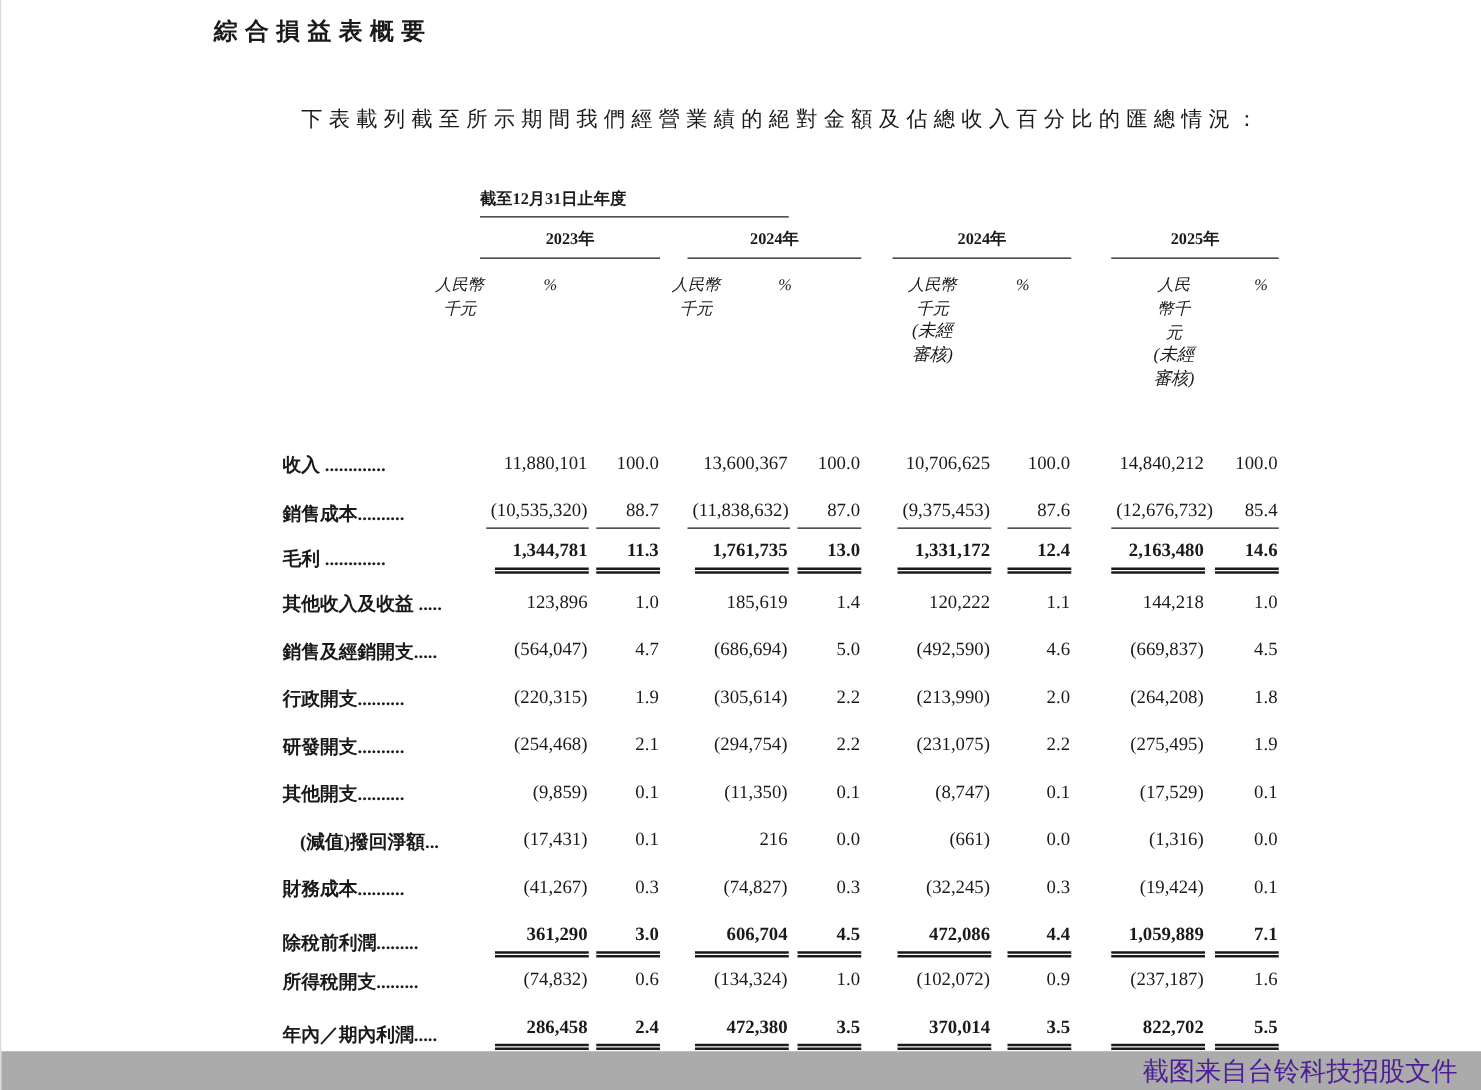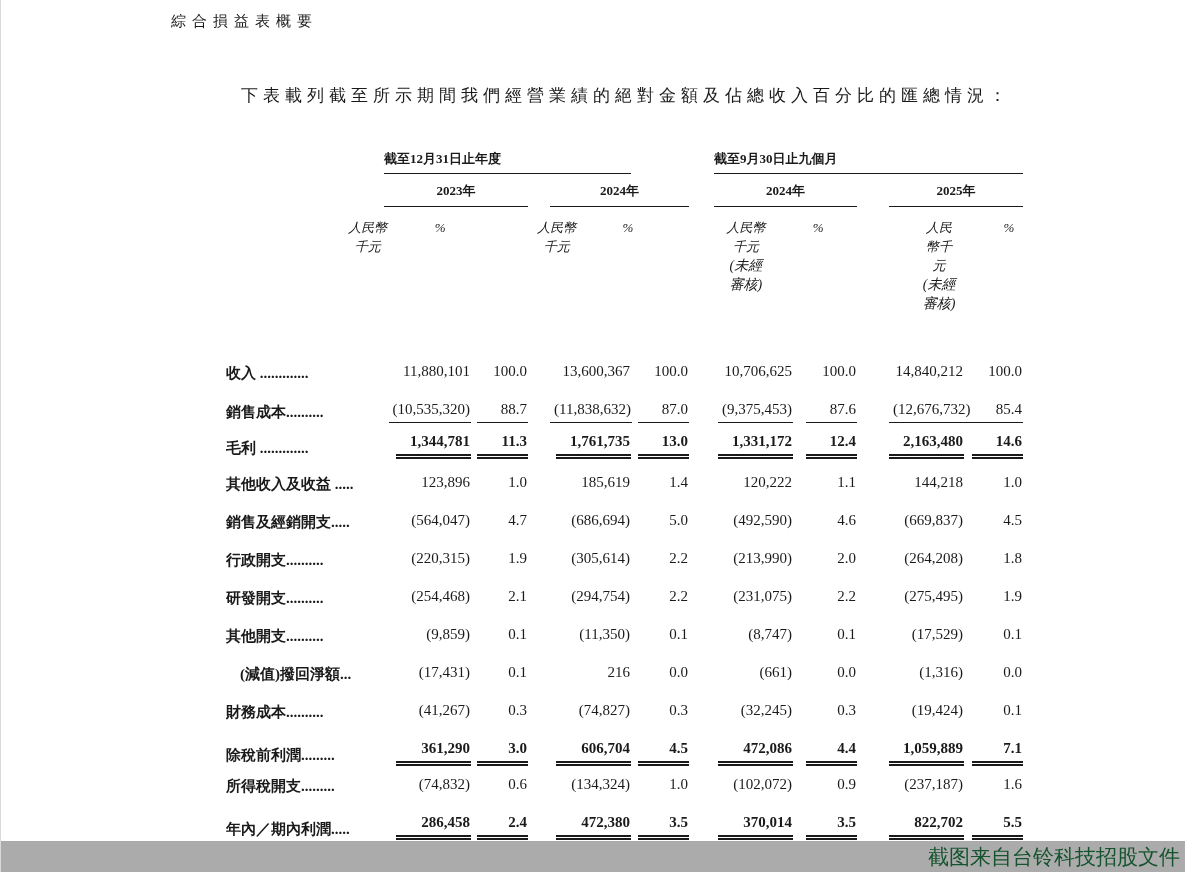--- a/index.html
+++ b/index.html
@@ -7,21 +7,21 @@
     position:relative;
     width:1185px;height:872px;
     background:#ffffff;
     overflow:hidden;
     border-left:1px solid #d9d9d9;
     font-family:"Liberation Serif","DejaVu Serif",serif;
     color:#1a1a1a;
   }
   .doc-title{
     position:absolute;left:170px;top:12px;
-    font-size:15px;font-weight:normal;letter-spacing:6px;
+    font-size:19px;font-weight:bold;letter-spacing:6px;
   }
   .doc-intro{
     position:absolute;left:240px;top:84px;
     font-size:17px;letter-spacing:5px;
   }
   .fintable{
     position:absolute;left:225px;top:150px;width:800px;
     font-size:15px;
   }
   .row{display:flex;align-items:flex-end;}
@@ -65,40 +65,39 @@
   .tbody .row:nth-child(3){margin-top:6px;}
   .tbody .row:nth-child(4){margin-top:12px;}
   .tbody .row:nth-child(14){margin-top:10px;}
   
   .wm-bar{
     position:absolute;left:0;bottom:0;width:1185px;height:31px;
     background:#ababab;
     display:flex;align-items:center;justify-content:flex-end;
   }
   .wm-text{
-    color:#14532d;font-size:21px;padding-right:6px;
+    color:#4c1d95;font-size:21px;padding-right:20px;
     font-family:Liberation Serif, serif;
   }
 </style>
 </head>
 <body>
 
 <div class="page">
 
   <div class="doc-title">綜合損益表概要</div>
 
   <div class="doc-intro">下表載列截至所示期間我們經營業績的絕對金額及佔總收入百分比的匯總情況：</div>
 
   <div class="fintable">
 
     <div class="row h-groups">
       <div class="c-label"></div>
       <div class="hgroup hg1">截至12月31日止年度</div>
       <div class="hgapA"></div>
-      <div class="hgroup hg2">截至9月30日止九個月</div>
     </div>
 
     <div class="row h-years">
       <div class="c-label"></div>
       <div class="hyear hy1">2023年</div>
       <div class="hyg1"></div>
       <div class="hyear hy2">2024年</div>
       <div class="hyg2"></div>
       <div class="hyear hy3">2024年</div>
       <div class="hyg3"></div>

